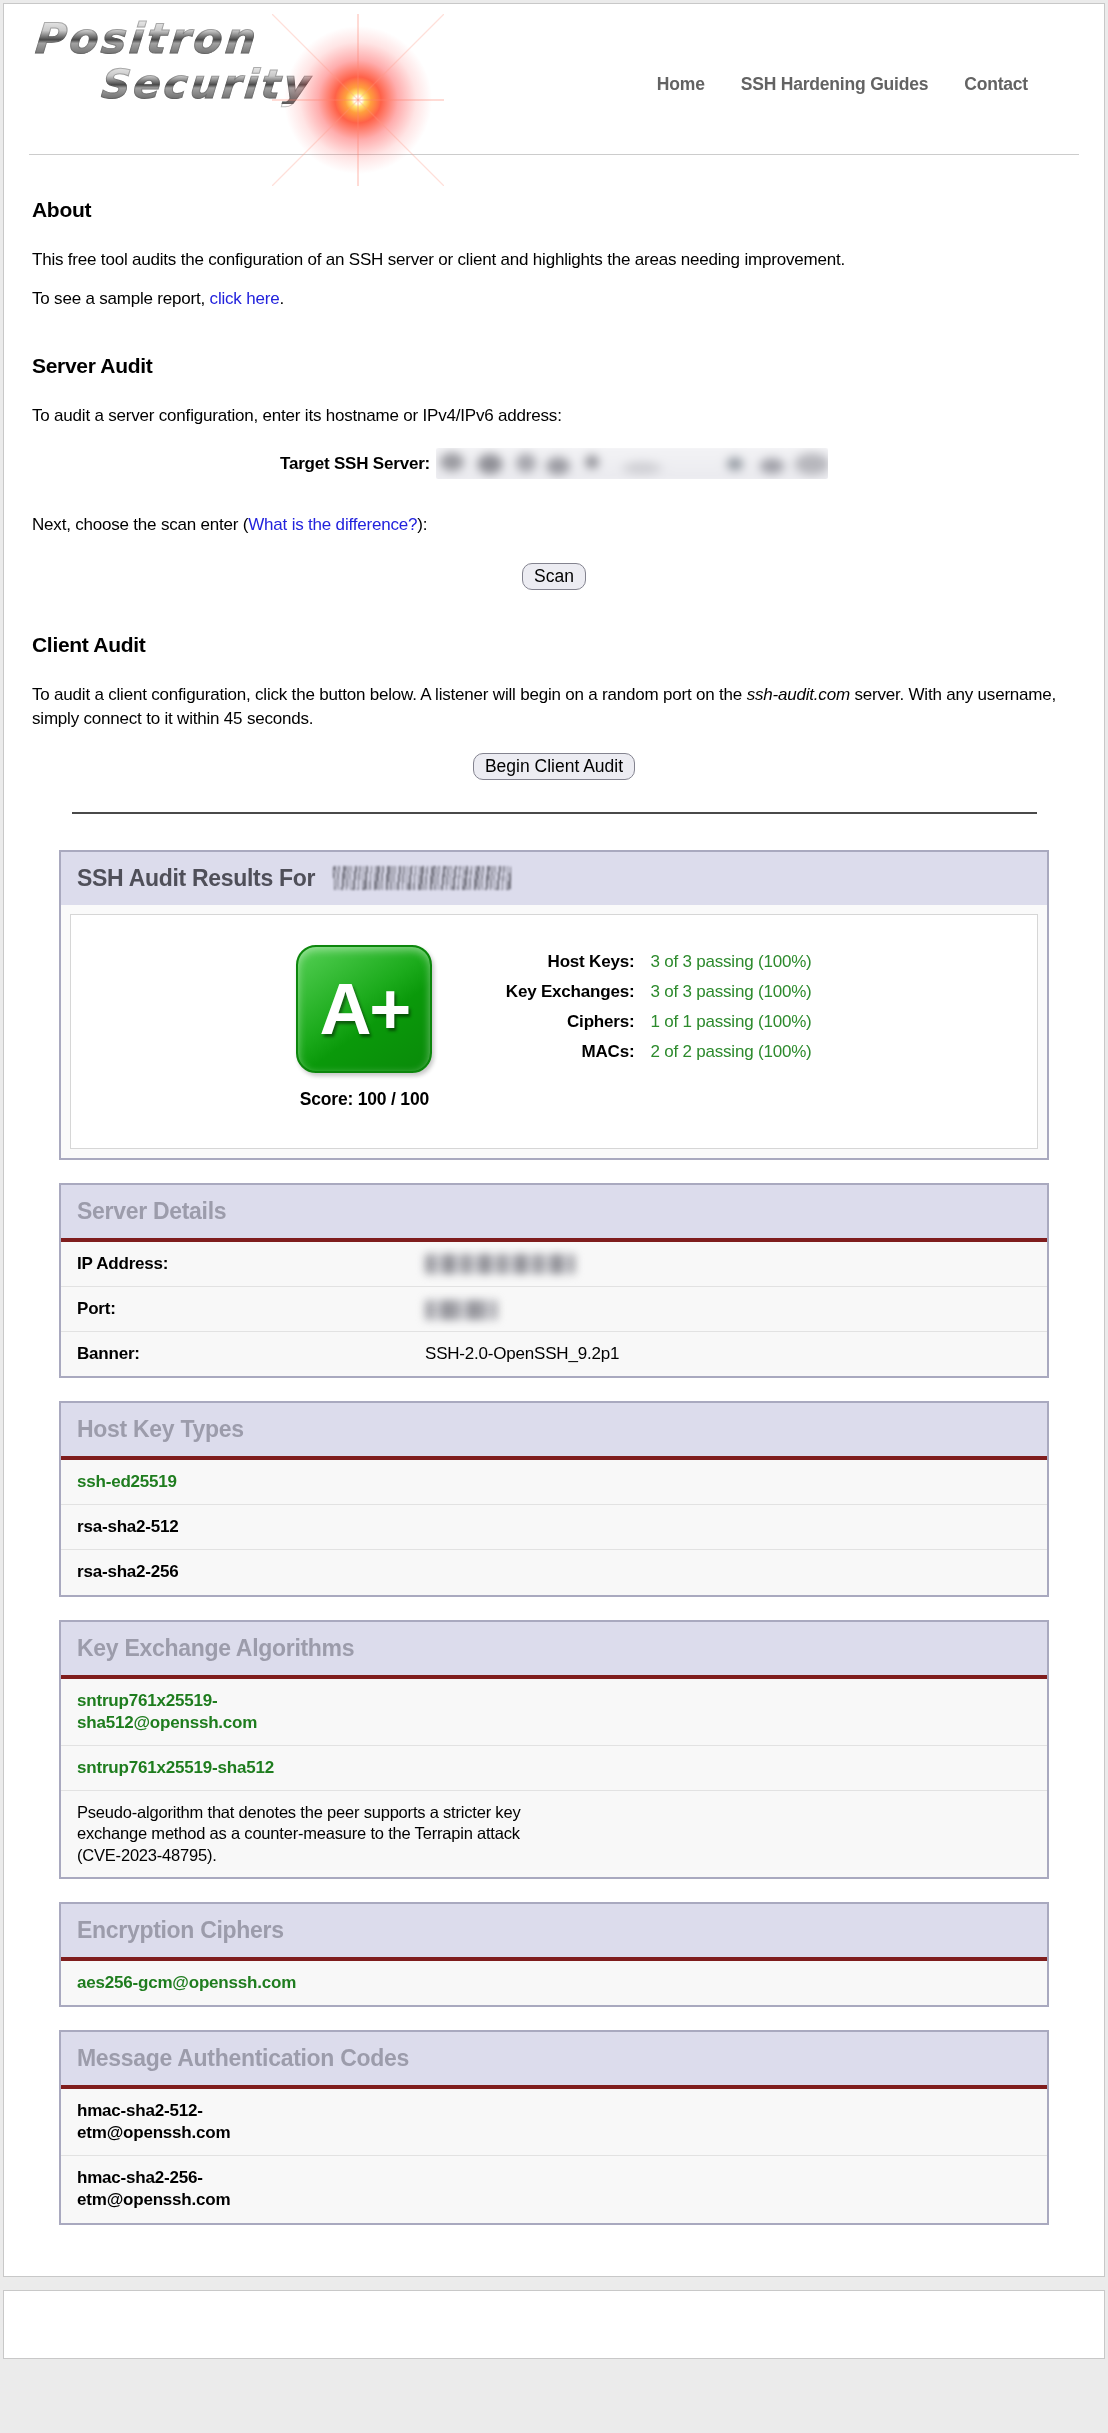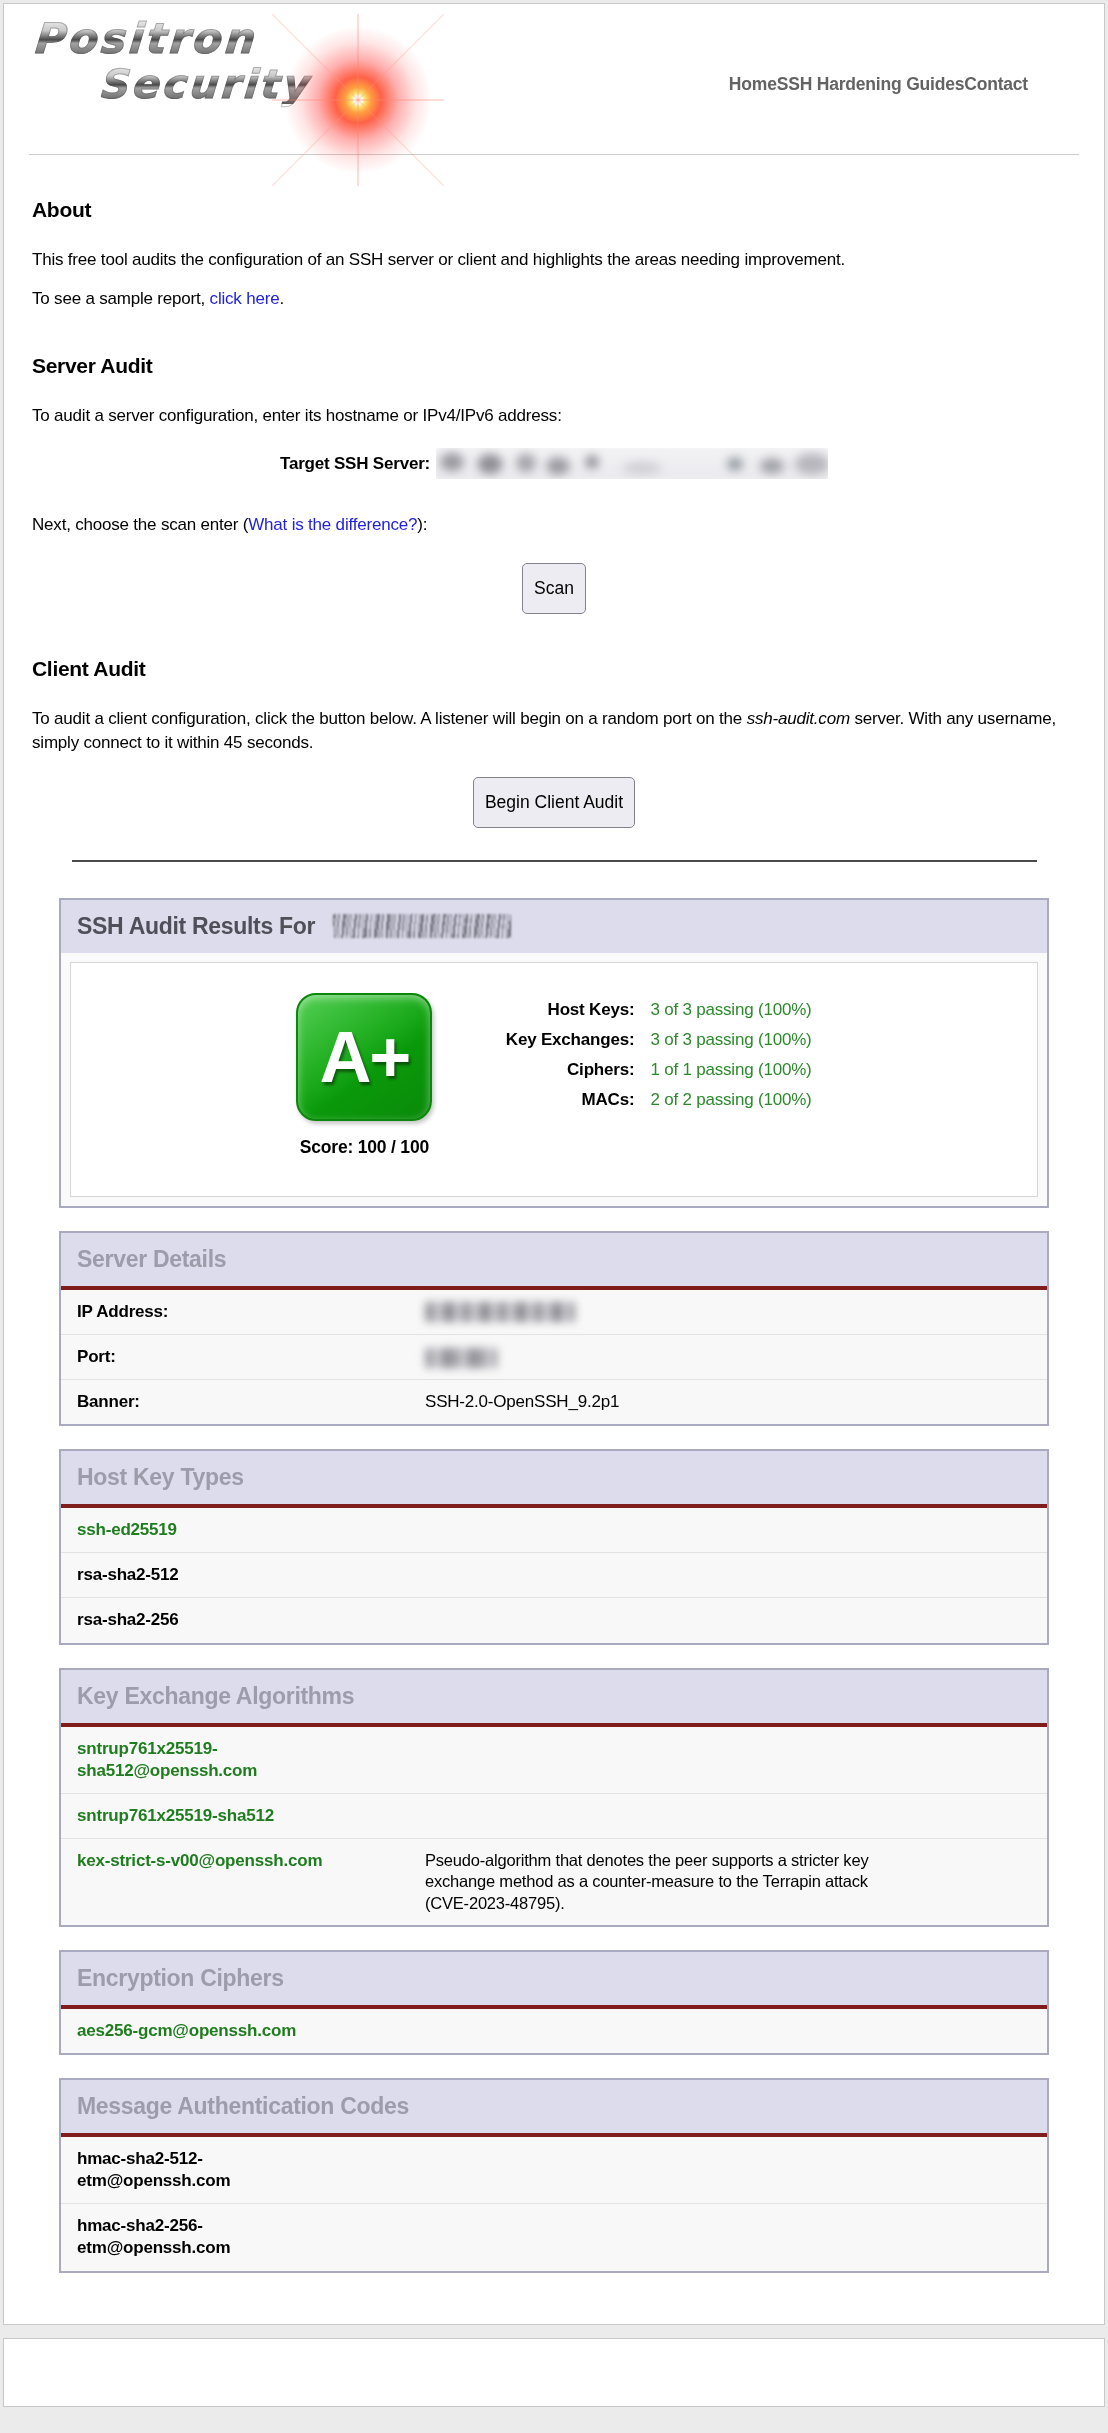--- a/index.html
+++ b/index.html
@@ -26,21 +26,21 @@
     background:
       radial-gradient(circle at 50% 50%, #fffef2 0 4px, #ffe26e 7px, #ff9f3d 13px,
         rgba(255,70,40,.85) 23px, rgba(255,60,60,.42) 40px, rgba(255,90,90,.16) 58px,
         rgba(255,100,100,0) 74px);}
   .starburst::before{content:"";position:absolute;inset:0;
     background:
       linear-gradient(90deg, transparent 49.2%, rgba(255,130,110,.45) 50%, transparent 50.8%),
       linear-gradient(0deg, transparent 49.2%, rgba(255,130,110,.45) 50%, transparent 50.8%),
       linear-gradient(45deg, transparent 49.5%, rgba(255,150,130,.3) 50%, transparent 50.5%),
       linear-gradient(-45deg, transparent 49.5%, rgba(255,150,130,.3) 50%, transparent 50.5%);}
-  nav{display:flex;margin-top:56px;margin-right:76px;}
+  nav{display:flex;gap:36px;margin-top:56px;margin-right:76px;}
   nav a{color:#636363;font-weight:bold;font-size:17.5px;text-decoration:none;cursor:pointer;white-space:nowrap;}
   .sep{border-top:1px solid #ccc;margin:8px 25px 0;}
   
   .content{padding:0 28px;font-size:17px;line-height:1.4;}
   h2{font-size:21px;margin:40px 0 0;letter-spacing:-0.3px;}
   .content p{margin:24px 0 0;}
   .content p.tight{margin-top:15px;}
   a.link{color:#2222dd;cursor:pointer;text-decoration:none;}
   b{letter-spacing:-0.2px;}
   .em{font-style:italic;}
@@ -64,22 +64,22 @@
   .radio-row{margin-top:22px;gap:8px;}
   .radio-row label{font-weight:bold;font-size:17.5px;}
   .radio{display:inline-block;width:15px;height:15px;border-radius:50%;border:1px solid #8a8a8a;background:#fff;box-sizing:border-box;cursor:pointer;flex:none;}
   .radio.checked{border:2px solid #0a63c9;position:relative;}
   .radio.checked::after{content:"";position:absolute;left:2px;top:2px;right:2px;bottom:2px;border-radius:50%;background:#0a63c9;}
   .select{display:inline-flex;align-items:center;width:452px;height:33px;box-sizing:border-box;
     padding:0 12px;border:1px solid #b3b3bb;border-radius:4px;
     background:linear-gradient(#f6f6f8,#ebebef);color:#7b7b7b;font-size:17px;cursor:pointer;}
   .select-text{flex:1;white-space:nowrap;overflow:hidden;}
   .chev{width:8px;height:8px;border-right:2px solid #666;border-bottom:2px solid #666;transform:rotate(45deg);margin:-4px 2px 0 8px;flex:none;}
-  .btn{display:inline-block;background:#ececf2;border:1px solid #83838f;border-radius:5px;
-    padding:14px 11px;font-size:17.5px;font-family:inherit;cursor:pointer;color:#000;}
+  .btn{display:inline-block;background:#ececf2;border:1px solid #83838f;border-radius:10px;
+    padding:2px 11px;font-size:17.5px;font-family:inherit;cursor:pointer;color:#000;}
   .btn-row{text-align:center;}
   .scan-row{margin-top:26px;}
   .begin-row{margin-top:22px;}
   hr.divider{border:none;border-top:2px solid #4a4a4a;width:965px;margin:32px auto 0;}
   
   .panel{width:990px;margin:0 auto 23px;border:2px solid #a9a9bf;background:#fff;box-sizing:border-box;}
   .panel.first{margin-top:36px;}
   .panel-header{background:#dcdcec;padding:13px 16px;font-size:23px;font-weight:bold;letter-spacing:-0.3px;}
   .results-title{color:#4f4f59;}
   .section-title{color:#9c9cab;}
@@ -236,21 +236,20 @@
   <section class="panel">
     <div class="panel-header section-title">Key Exchange Algorithms</div>
     <div class="prow">
         <span class="pname col green pre">sntrup761x25519-
 sha512@openssh.com</span>
       </div>
     <div class="prow">
         <span class="pname col green pre">sntrup761x25519-sha512</span>
       </div>
     <div class="prow">
-      <span class="pname col green pre">kex-strict-s-v00@openssh.com</span>
       <span class="pdesc">Pseudo-algorithm that denotes the peer supports a stricter key exchange method as a counter-measure to the Terrapin attack (CVE-2023-48795).</span>
     </div>
   </section>
 
   <section class="panel">
     <div class="panel-header section-title">Encryption Ciphers</div>
     <div class="prow">
         <span class="pname green">aes256-gcm@openssh.com</span>
       </div>
   </section>

